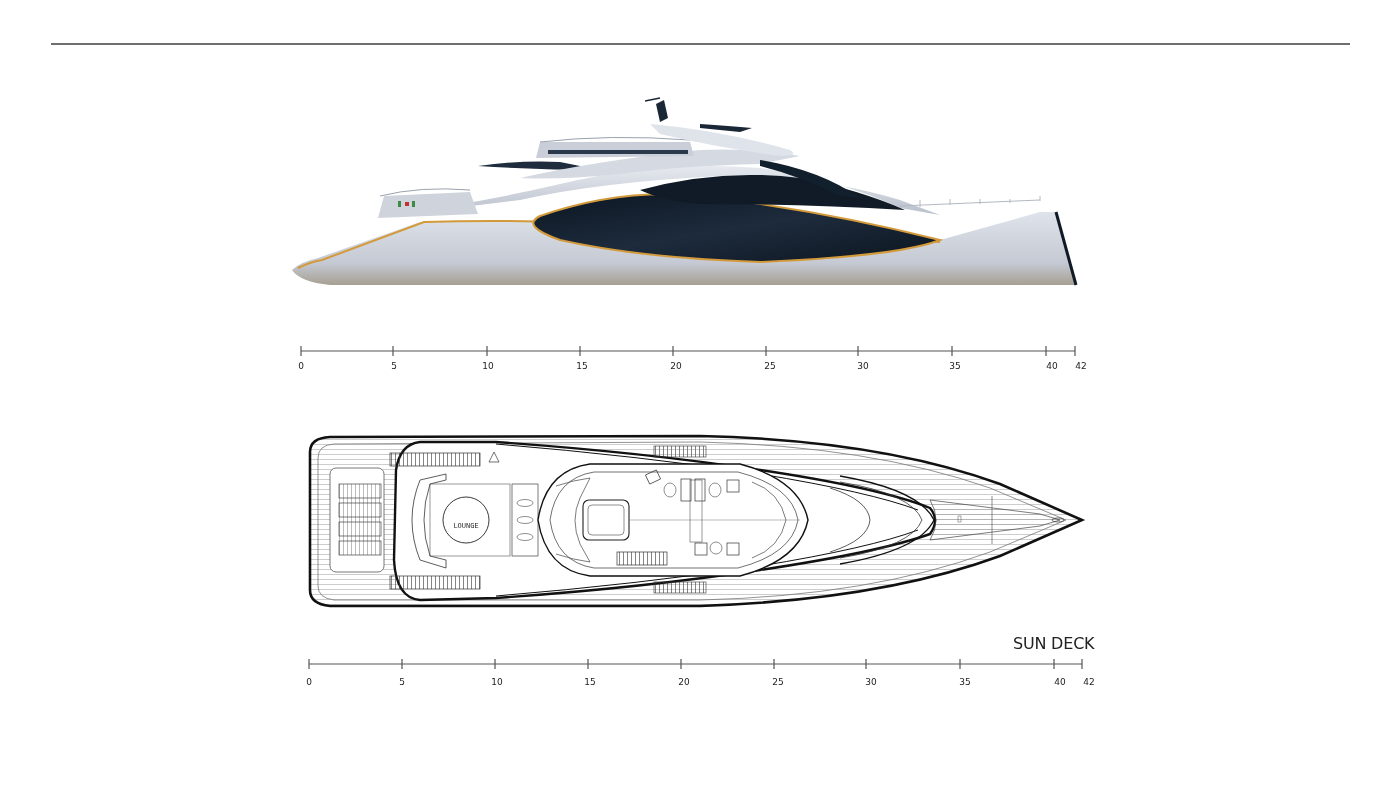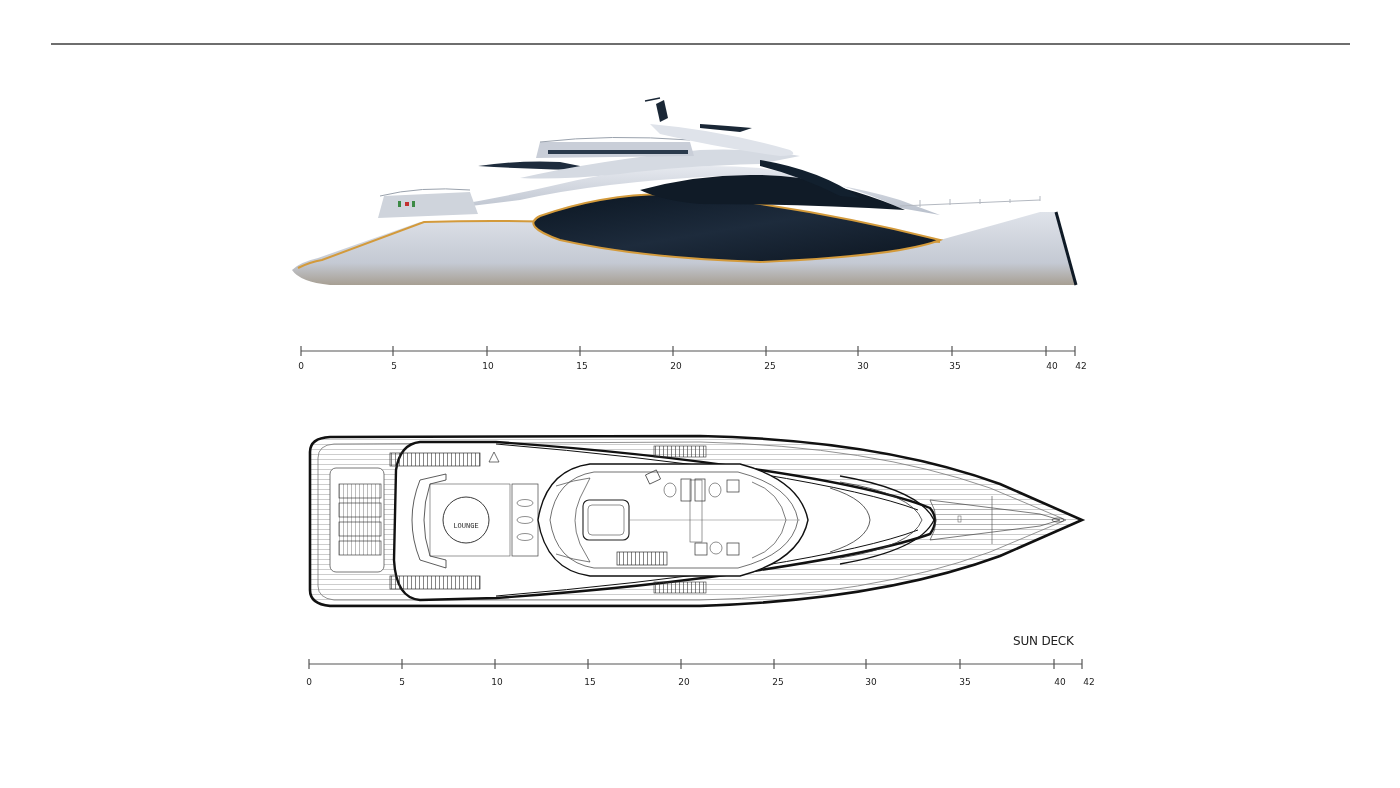--- a/index.html
+++ b/index.html
@@ -1,21 +1,21 @@
 <!DOCTYPE html>
 <html><head>
 <meta charset="utf-8">
 <style>
   html, body { margin: 0; padding: 0; background: #ffffff; }
   body { width: 1400px; height: 788px; position: relative; overflow: hidden;
          font-family: "Liberation Sans", sans-serif; }
   .top-rule { position: absolute; left: 51px; top: 43px; width: 1299px; height: 2px; background: #6e6e6e; }
   .layer { position: absolute; left: 0; top: 0; }
   .scale-label { position: absolute; font-size: 9px; color: #222; font-family: "DejaVu Sans", sans-serif; transform: translateX(-50%); }
-  .deck-label { position: absolute; left: 1013px; top: 634px; font-size: 12px; color: #222; font-family: "DejaVu Sans", sans-serif; letter-spacing: -0.2px; }
+  .deck-label { position: absolute; left: 1013px; top: 634px; font-size: 16px; color: #222; font-family: "DejaVu Sans", sans-serif; letter-spacing: -0.2px; }
   .lounge-label { position: absolute; left: 466px; top: 522px; font-size: 7px; color: #222; font-family: Liberation Mono, monospace; transform: translateX(-50%); }
 </style>
 </head>
 <body>
 
 <div class="top-rule"></div>
 
 <svg class="layer" width="1400" height="310" viewBox="0 0 1400 310">
   <defs>
     <linearGradient id="hullGrad" x1="0" y1="0" x2="0" y2="1">

